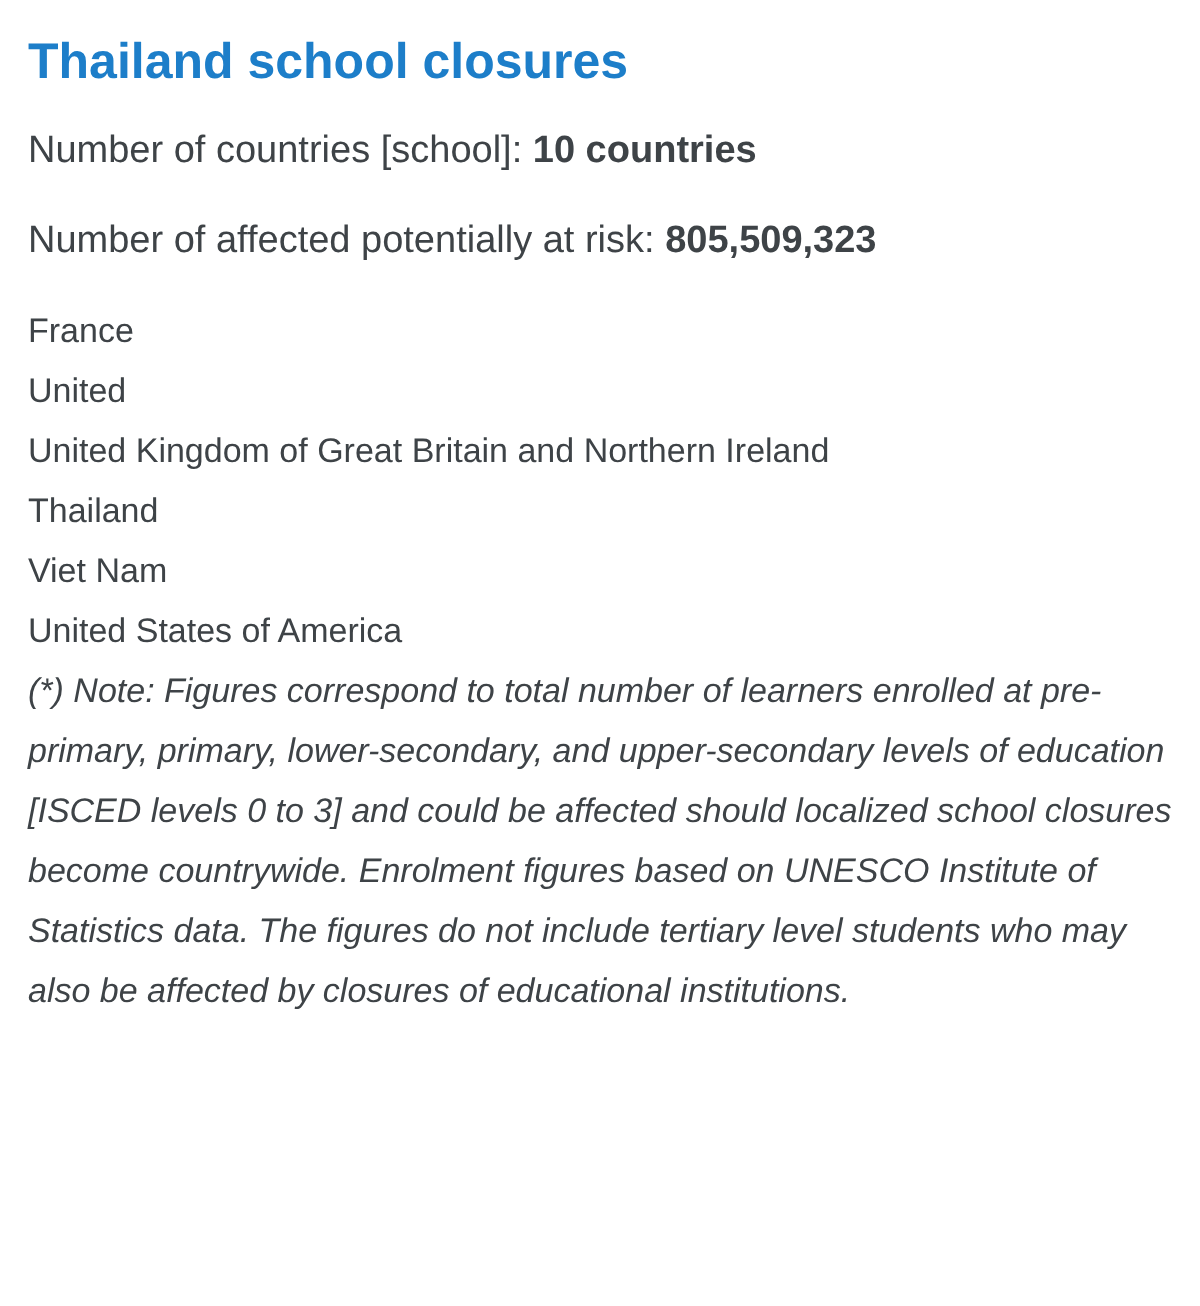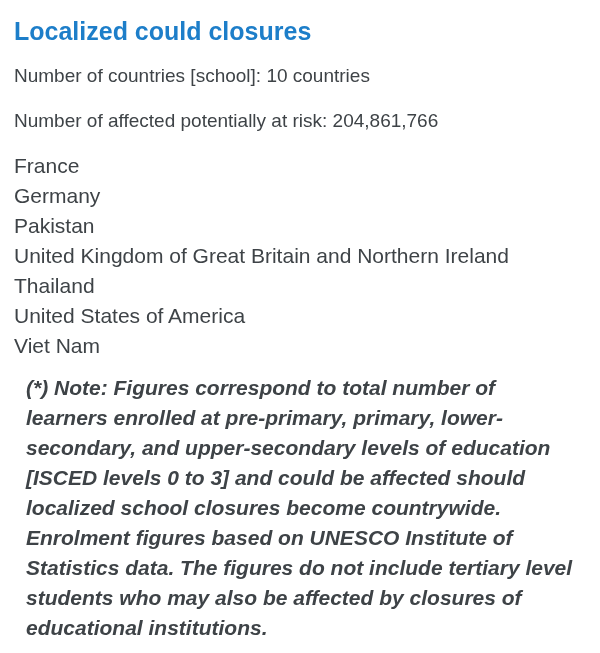--- a/index.html
+++ b/index.html
@@ -29,59 +29,57 @@
     font-weight: 700;
     color: var(--heading-color);
   }
   .stat {
     margin: 15px 0 0 0;
     font-size: 19px;
     line-height: 30px;
     font-weight: 400;
   }
   .stat strong {
-    font-weight: 400;
+    font-weight: 700;
   }
   .body-block {
     margin-top: 15px;
-    font-size: 21px;
+    font-size: 17px;
     line-height: 30px;
     max-width: 575px;
   }
   .country-list {
     list-style: none;
     margin: 0;
     padding: 0;
   }
   .country-list li {
     line-height: 30px;
   }
   .note {
-    margin: 12px;
+    margin: 0;
     font-style: italic;
-    font-weight: bold;
   }
 </style>
 </head>
 <body>
 
 <div class="page">
 
-  <h1 class="title">Localized could closures</h1>
+  <h1 class="title">Thailand school closures</h1>
 
   <p class="stat"><span>Number of countries [school]: </span><strong>10 countries</strong></p>
 
-  <p class="stat"><span>Number of affected potentially at risk: </span><strong>204,861,766</strong></p>
+  <p class="stat"><span>Number of affected potentially at risk: </span><strong>805,509,323</strong></p>
 
   <div class="body-block">
     <ul class="country-list">
         <li>France</li>
-        <li>Germany</li>
-        <li>Pakistan</li>
+        <li>United</li>
         <li>United Kingdom of Great Britain and Northern Ireland</li>
         <li>Thailand</li>
+        <li>Viet Nam</li>
         <li>United States of America</li>
-        <li>Viet Nam</li>
       </ul>
     <p class="note">(*) Note: Figures correspond to total number of learners enrolled at pre-primary, primary, lower-secondary, and upper-secondary levels of education [ISCED levels 0 to 3] and could be affected should localized school closures become countrywide. Enrolment figures based on UNESCO Institute of Statistics data. The figures do not include tertiary level students who may also be affected by closures of educational institutions.</p>
   </div>
 
 </div>
 
 </body></html>

